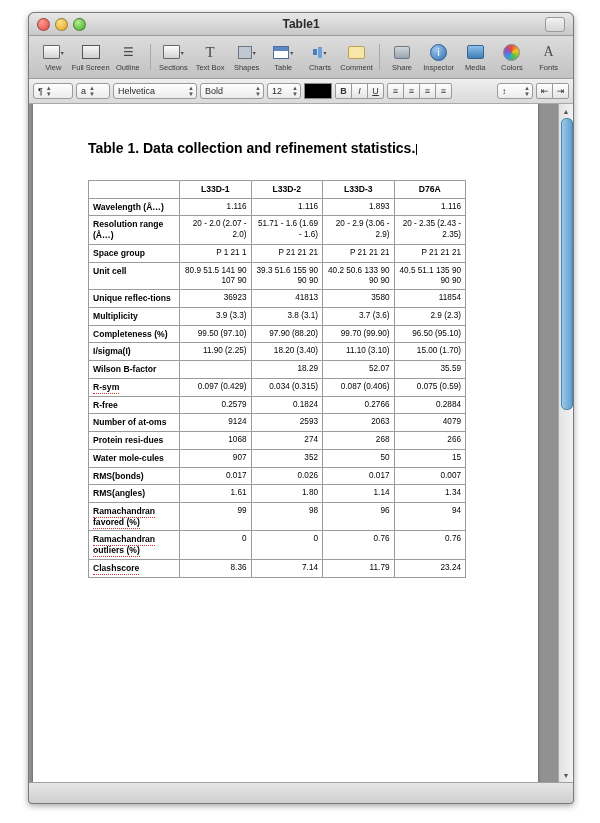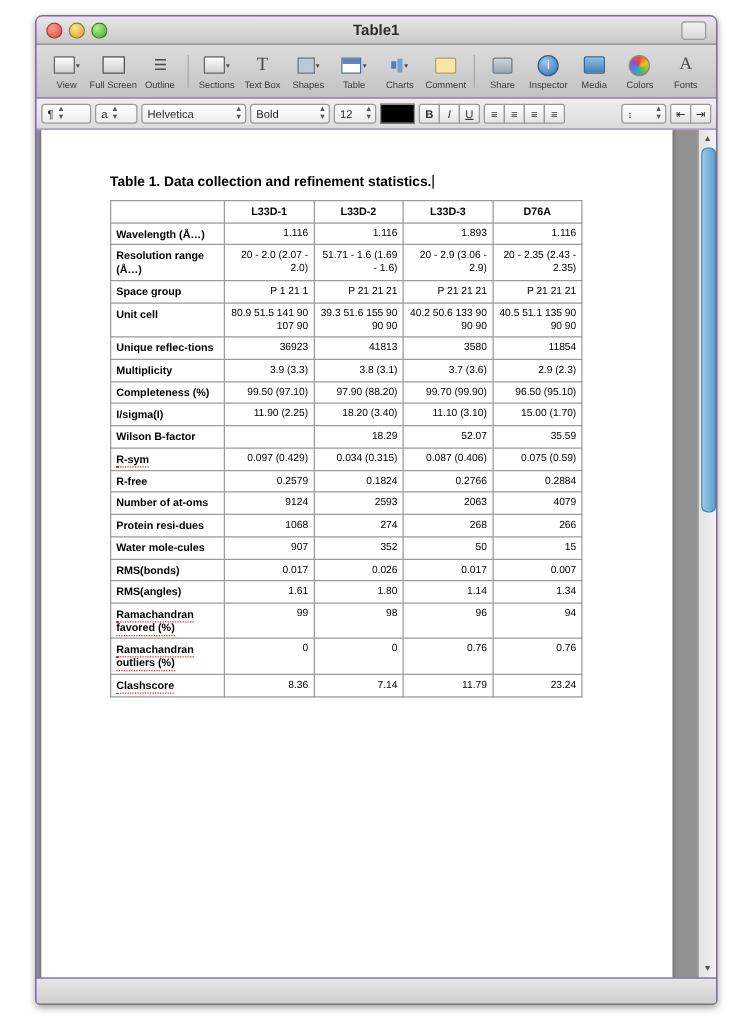--- a/index.html
+++ b/index.html
@@ -197,24 +197,24 @@
     width: 505px;
     height: 680px;
     background: #ffffff;
     box-shadow: 0 0 3px rgba(0,0,0,0.4);
   }
   .doc-content {
     padding: 36px 40px 0 55px;
     font-family: "Liberation Sans", sans-serif;
   }
   .doc-title {
-    font-size: 11px;
+    font-size: 14px;
     font-weight: bold;
     color: #000;
-    margin-bottom: 8px;
+    margin-bottom: 24px;
     position: relative;
   }
   .caret {
     display: inline-block;
     width: 1px;
     height: 11px;
     background: #000;
     vertical-align: -2px;
     margin-left: 1px;
   }

